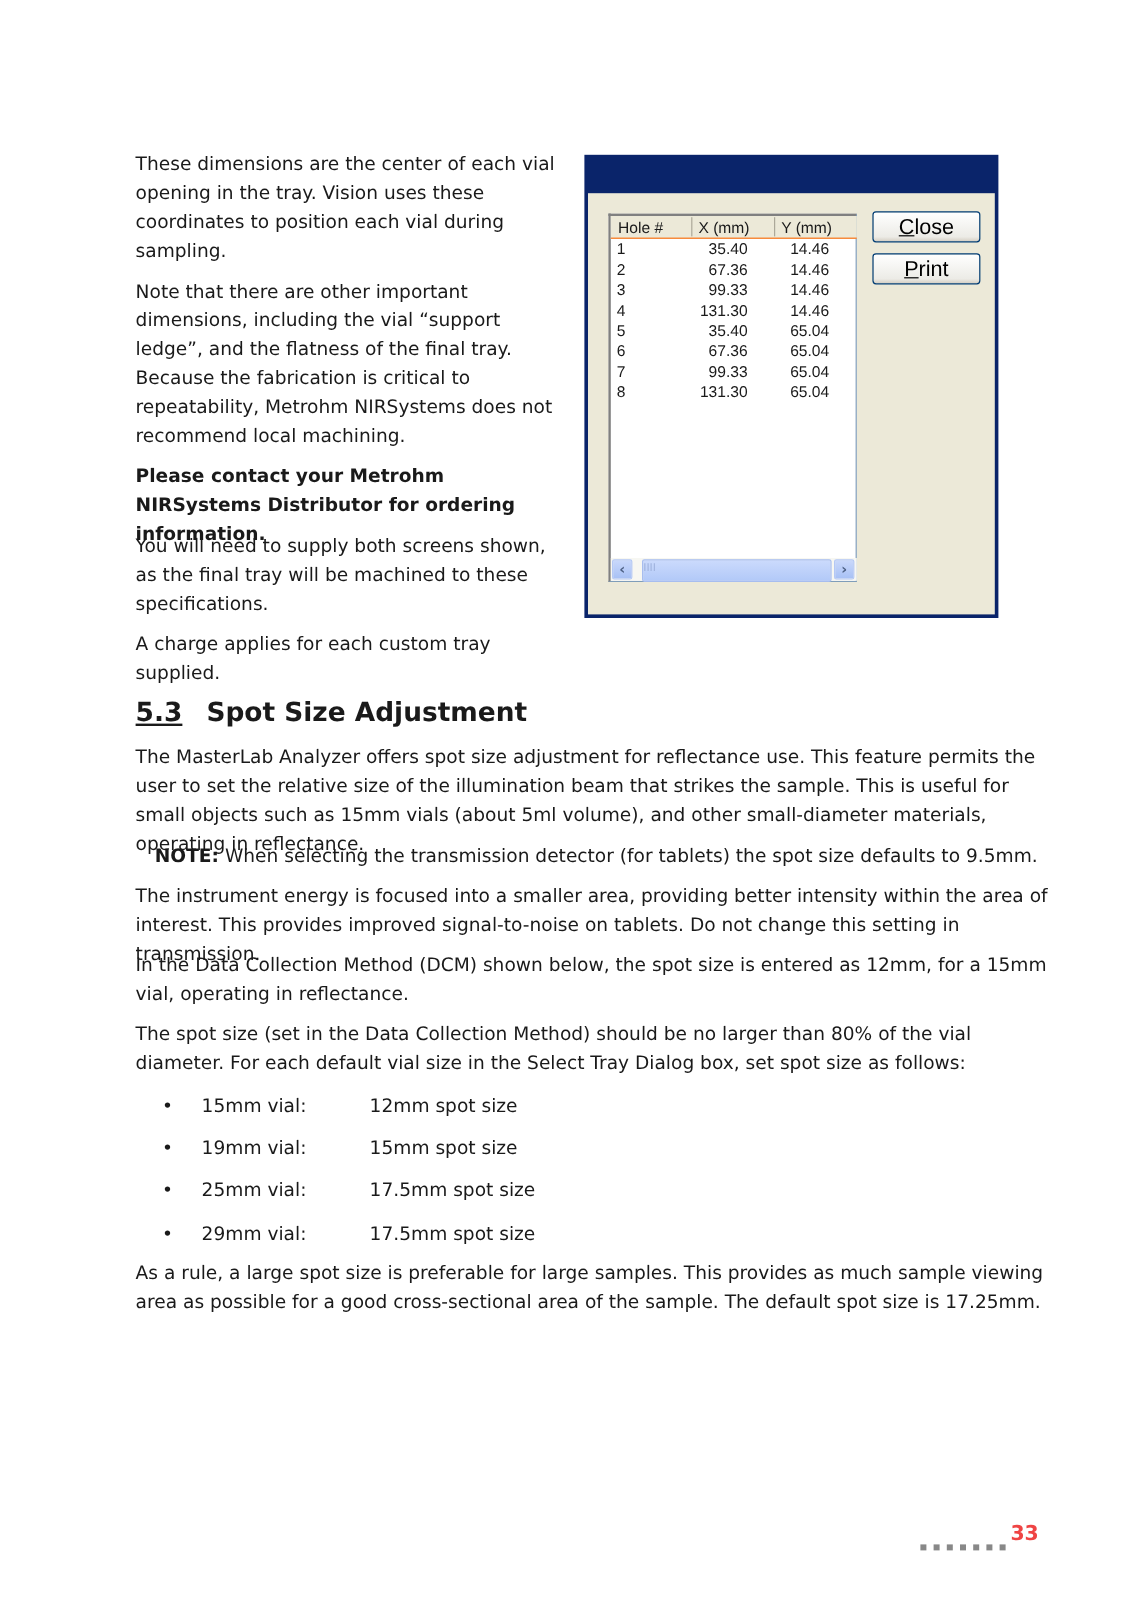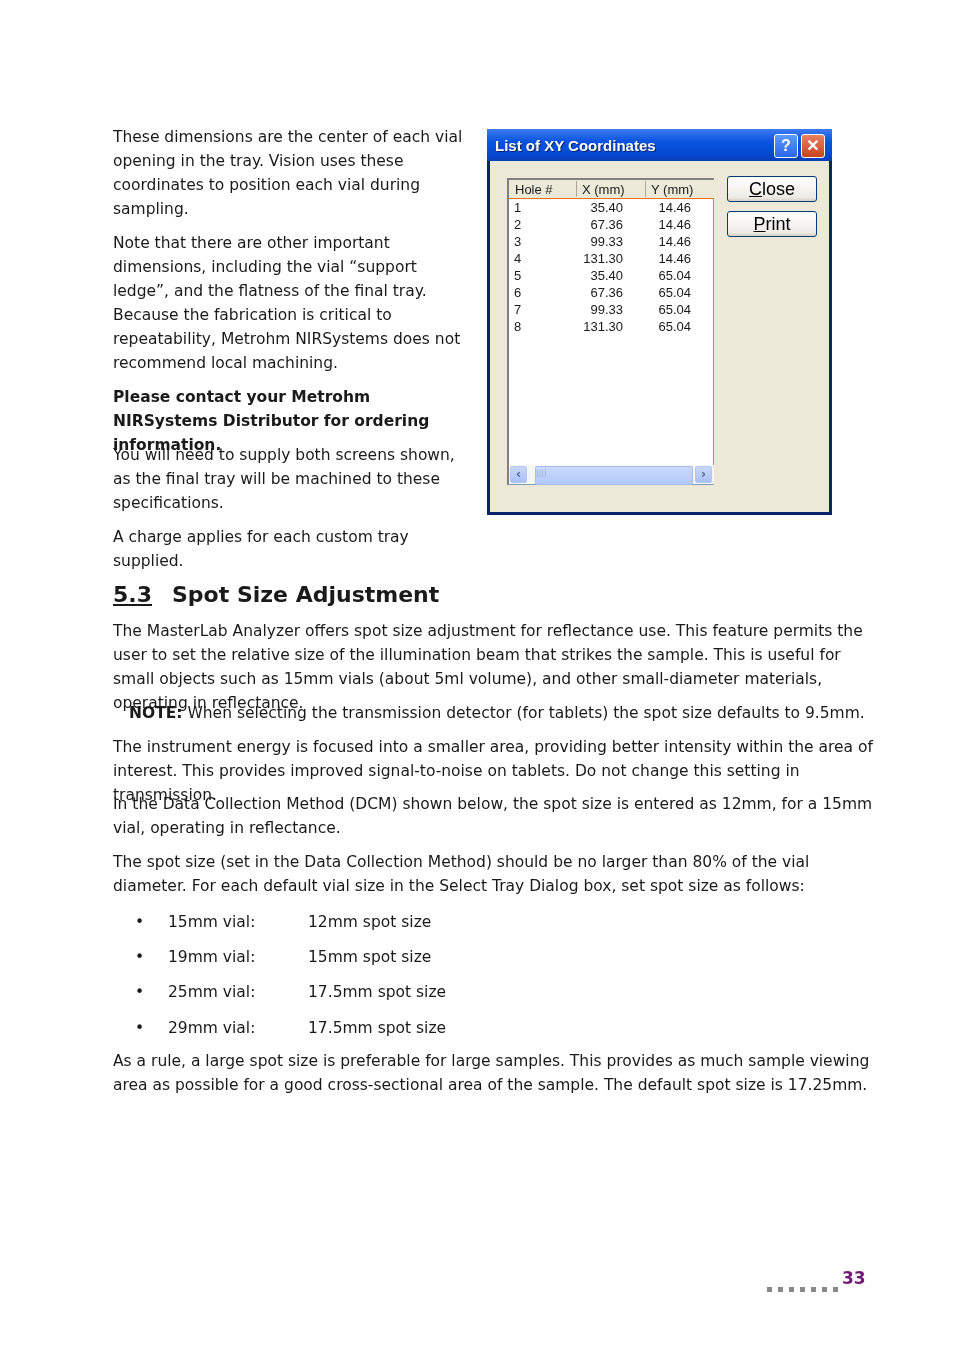--- a/index.html
+++ b/index.html
@@ -34,37 +34,32 @@
   .lv .c2 { left:70px; width:44px; text-align:right; }
   .lv .c3 { left:140px; width:42px; text-align:right; }
   .sb { position:absolute; left:0; bottom:0; width:205px; height:19px; background:#f7f7f2; }
   .sb .arr { position:absolute; top:1px; width:17px; height:17px; background:linear-gradient(#c9d8fb,#a8c1f5); border:1px solid #b4c8f5; border-radius:2px; box-sizing:border-box; color:#4d6185; font-size:12px; text-align:center; line-height:15px; font-weight:bold; }
   .sb .thumb { position:absolute; left:26px; top:1px; width:158px; height:19px; background:linear-gradient(#cbdafc,#b2c9f8); border:1px solid #a7bdef; border-radius:2px; box-sizing:border-box; color:#9fb2dd; font-size:9px; text-align:left; line-height:15px; }
   .btn { position:absolute; left:237px; width:90px; height:26px; background:linear-gradient(#fff,#ecebe6 85%,#d6d0c5); border:1px solid #003c74; border-radius:3px; box-sizing:border-box; font-family:"Liberation Sans", sans-serif; font-size:18px; text-align:center; line-height:24px; color:#000; }
   .btn u { text-decoration:underline; }
 
   .footer-dots { position:absolute; left:767px; top:1277px; }
   .footer-dots i { display:inline-block; width:5px; height:5px; background:#888; margin-right:6px; }
-  .pagenum { position:absolute; left:842px; top:1268px; font-size:17px; font-weight:bold; color:#701a75; }
+  .pagenum { position:absolute; left:842px; top:1268px; font-size:17px; font-weight:bold; color:#ef4444; }
 </style>
 </head>
 <body>
 
 <p class="p left" style="top:125px;">These dimensions are the center of each vial opening in the tray. Vision uses these coordinates to position each vial during sampling.</p>
 <p class="p left" style="top:231px;">Note that there are other important dimensions, including the vial “support ledge”, and the flatness of the final tray. Because the fabrication is critical to repeatability, Metrohm NIRSystems does not recommend local machining.</p>
 <p class="p left" style="top:385px; font-weight:bold;">Please contact your Metrohm NIRSystems Distributor for ordering information.</p>
 <p class="p left" style="top:443px;">You will need to supply both screens shown, as the final tray will be machined to these specifications.</p>
 <p class="p left" style="top:525px;">A charge applies for each custom tray supplied.</p>
 
 <div class="dlg">
-  <div class="titlebar">
-    <span class="title">List of XY Coordinates</span>
-    <div class="tbtn help">?</div>
-    <div class="tbtn close">✕</div>
-  </div>
   <div class="body">
     <div class="lv">
       <div class="hdr">
         <span style="left:6px;">Hole #</span>
         <div class="sep" style="left:67px;"></div>
         <span style="left:73px;">X (mm)</span>
         <div class="sep" style="left:136px;"></div>
         <span style="left:142px;">Y (mm)</span>
       </div>
       <div class="rows" id="rows">

